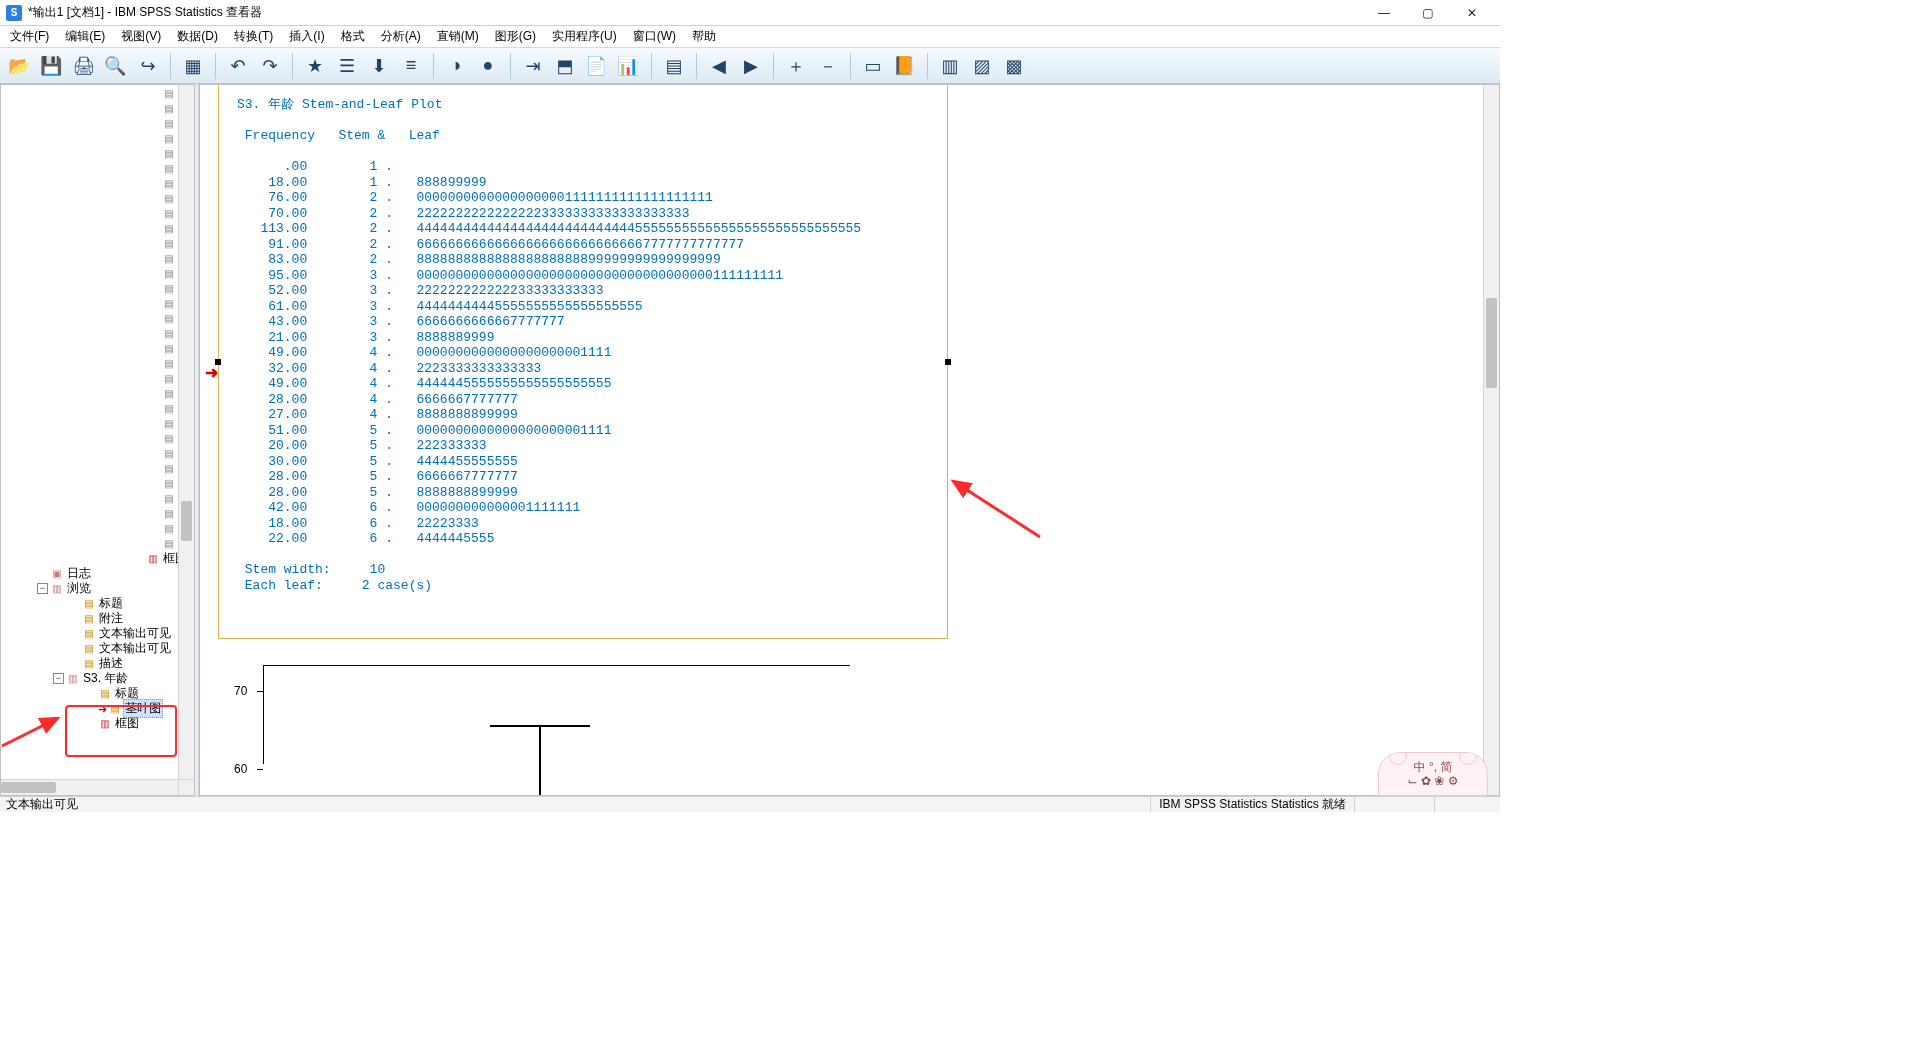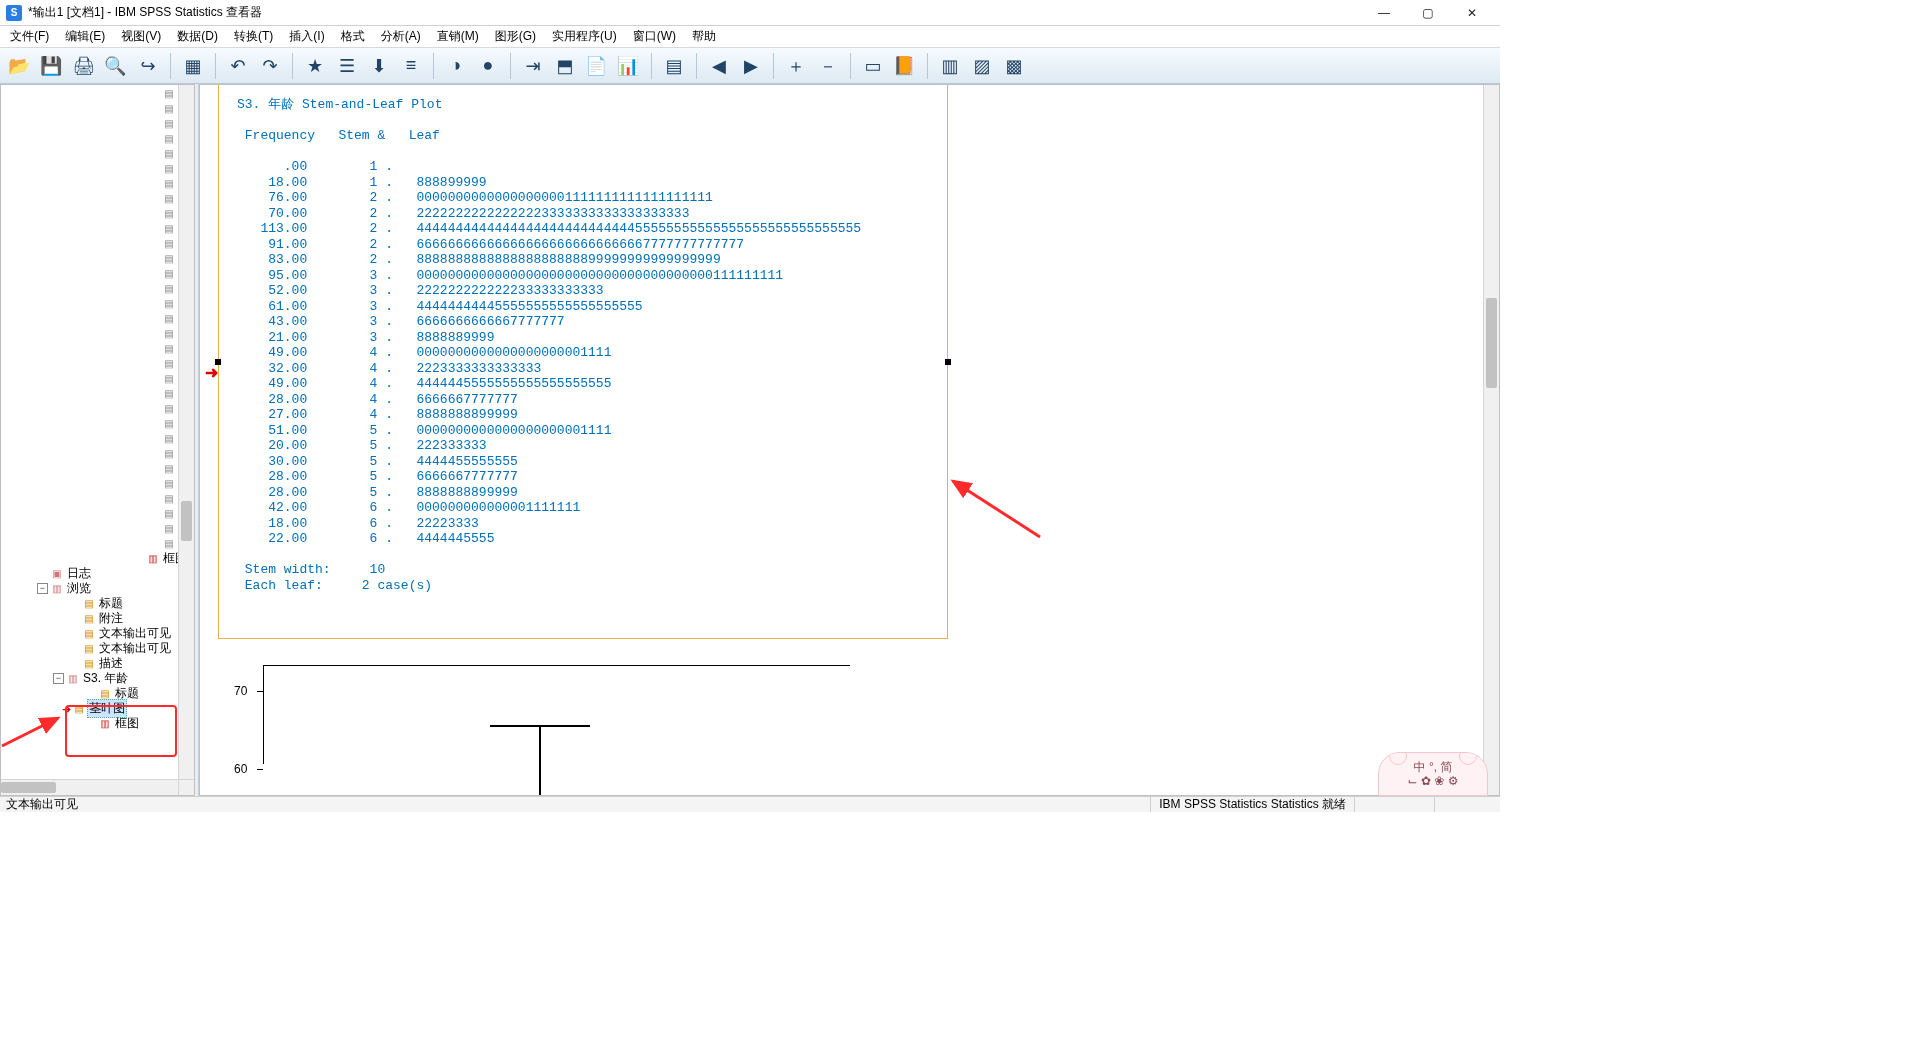--- a/index.html
+++ b/index.html
@@ -362,21 +362,21 @@
           <div class="trow" style="padding-left: 52px;">
             <span class="tog">−</span>
             <span class="ico fold"></span>
             <span class="lbl">S3. 年龄</span>
           </div>
           <div class="trow" style="padding-left: 84px;">
             <span style="display: inline-block; width: 13px;"></span>
             <span class="ico book"></span>
             <span class="lbl">标题</span>
           </div>
-          <div class="trow" style="padding-left: 48px;">
+          <div class="trow" style="padding-left: 84px;">
             <span style="display: inline-block; width: 13px;"></span>
             <span class="redarrow"></span>
             <span class="ico book"></span>
             <span class="lbl sel">茎叶图</span>
           </div>
           <div class="trow" style="padding-left: 84px;">
             <span style="display: inline-block; width: 13px;"></span>
             <span class="ico chart"></span>
             <span class="lbl">框图</span>
           </div>

